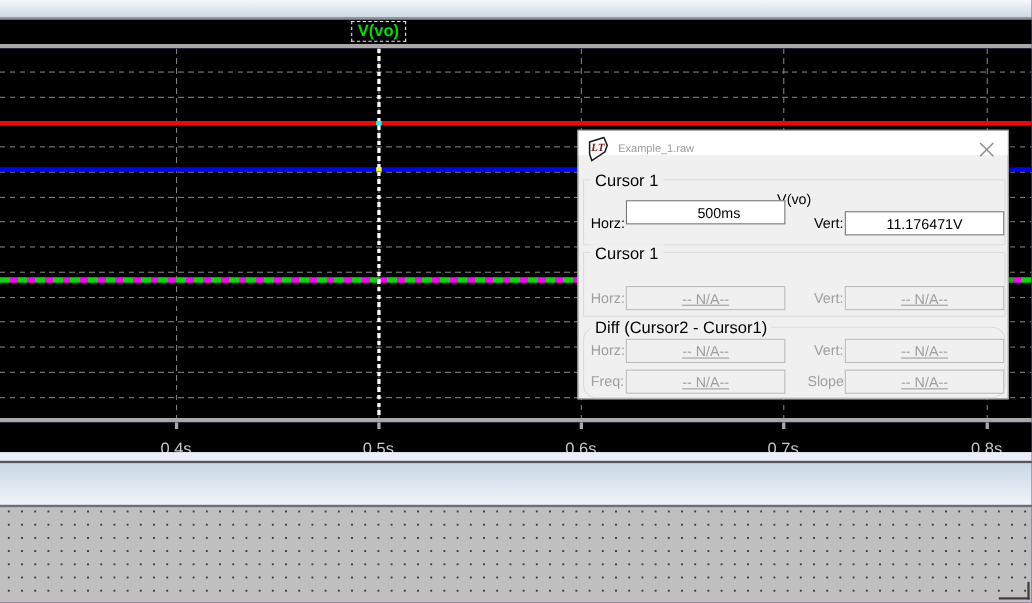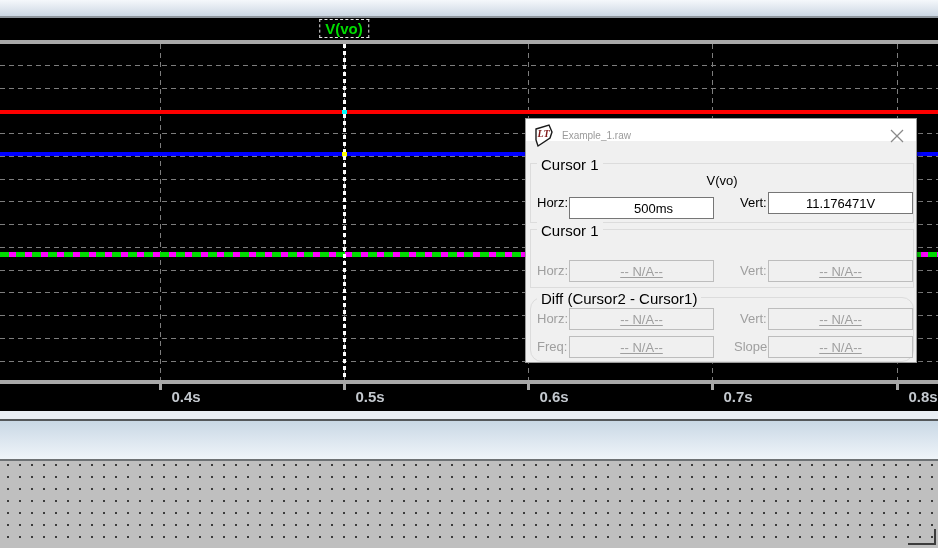--- a/index.html
+++ b/index.html
@@ -17,22 +17,22 @@
           background:repeating-linear-gradient(to right,#7d7d7d 0 5px,transparent 5px 9px);}
   .vgrid{position:absolute;top:0;height:336px;width:1px;
           background:repeating-linear-gradient(to bottom,#7d7d7d 0 5px,transparent 5px 9px);}
   .trace{position:absolute;left:0;width:938px;}
   .cursor-line{position:absolute;top:0;height:336px;width:3px;
           background:repeating-linear-gradient(to bottom,#ffffff 0 4px,transparent 4px 7px);cursor:col-resize;}
   .cross{position:absolute;width:5px;}
   .axis-bar{position:absolute;left:0;top:380px;width:938px;height:4px;background:#a8a8a8;}
   .axis-strip{position:absolute;left:0;top:384px;width:938px;height:27px;background:#000;}
   .tick-stub{position:absolute;top:0;width:3px;height:6px;background:#a8a8a8;}
-  .axis-label{position:absolute;top:4px;transform:translateX(-50%);
-          color:#c3c8ce;font-size:15px;font-weight:bold;white-space:nowrap;margin-left:26px;}
+  .axis-label{position:absolute;top:16px;transform:translateX(-50%);
+          color:#c3c8ce;font-size:15px;font-weight:normal;white-space:nowrap;}
   .band1{position:absolute;left:0;top:411px;width:938px;height:8px;background:#e9eff5;}
   .bline1{position:absolute;left:0;top:419px;width:938px;height:2px;background:#54585b;}
   .band2{position:absolute;left:0;top:421px;width:938px;height:38px;background:linear-gradient(#c9d8e5,#eff4f9);}
   .bline2{position:absolute;left:0;top:459px;width:938px;height:2px;background:#6d7174;}
   .schematic{position:absolute;left:0;top:461px;width:938px;height:87px;background-color:#bfbfbf;
           background-image:radial-gradient(#3c3c3c 0.9px,transparent 1.1px);
           background-size:12px 12px;background-position:2px 10px;}
   .wire-v{position:absolute;left:934px;top:68px;width:2px;height:16px;background:#3c3c3c;}
   .wire-h{position:absolute;left:908px;top:82px;width:28px;height:2px;background:#3c3c3c;}
   .dialog{position:absolute;left:525px;top:118px;width:392px;height:245px;background:#f0f0f0;
@@ -133,21 +133,21 @@
           <line x1="3" y1="3" x2="15" y2="15" stroke="#8a8a8a" stroke-width="1.3"></line>
           <line x1="15" y1="3" x2="3" y2="15" stroke="#8a8a8a" stroke-width="1.3"></line>
         </svg>
       </span>
     </div>
 
     <div class="grp grp1">
       <span class="grp-label">Cursor 1</span>
       <div class="vvo-head">V(vo)</div>
       <span class="fld-label" style="left:6px;top:28px;">Horz:</span>
-      <input class="fld en" style="left: 38px; top: 33px; padding-left: 24px;" value="500ms">
+      <input class="fld en" style="left: 38px; top: 18px; padding-left: 24px;" value="500ms">
       <span class="fld-label" style="left:209px;top:28px;">Vert:</span>
       <input class="fld en" style="left: 237px; top: 28px;" value="11.176471V">
     </div>
 
     <div class="grp grp2">
       <span class="grp-label">Cursor 1</span>
       <span class="fld-label dis" style="left:6px;top:30px;">Horz:</span>
       <input class="fld dis" style="left: 38px; top: 30px;" value="-- N/A--">
       <span class="fld-label dis" style="left:209px;top:30px;">Vert:</span>
       <input class="fld dis" style="left: 237px; top: 30px;" value="-- N/A--">

